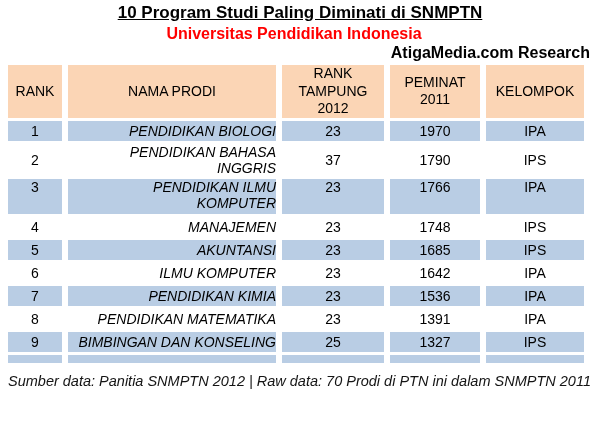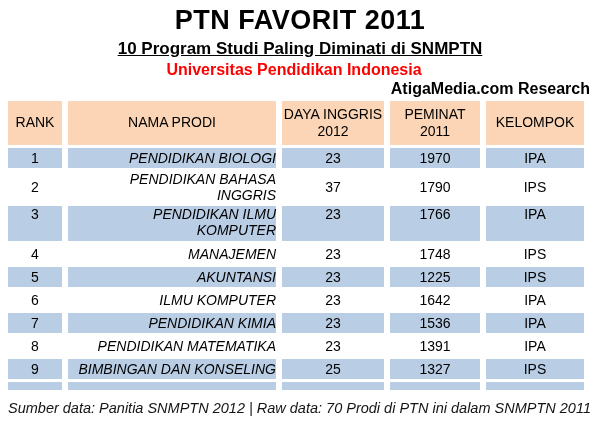--- a/index.html
+++ b/index.html
@@ -58,21 +58,20 @@
   .footer {
     margin: 5px 0 0 8px; font-style: italic;
     font-size: 14.5px; color: #141414; line-height: 1.4;
   }
 </style>
 </head>
 <body>
 
 <div class="page">
 
-  <div class="title">PTN FAVORIT 2011</div>
   <div class="subtitle">10 Program Studi Paling Diminati di SNMPTN</div>
   <div class="university">Universitas Pendidikan Indonesia</div>
   <div class="credit">AtigaMedia.com Research</div>
 
   <table class="favorit">
     <colgroup>
       <col class="c-rank">
         <col class="c-prodi">
         <col class="c-daya">
         <col class="c-peminat">
@@ -82,21 +81,21 @@
       <tr>
         <th>
           <span class="l1">RANK</span>
 
         </th>
         <th>
           <span class="l1">NAMA PRODI</span>
 
         </th>
         <th>
-          <span class="l1">DAYA INGGRIS</span>
+          <span class="l1">RANK TAMPUNG</span>
           <span class="l2">2012</span>
         </th>
         <th>
           <span class="l1">PEMINAT</span>
           <span class="l2">2011</span>
         </th>
         <th>
           <span class="l1">KELOMPOK</span>
 
         </th>
@@ -128,21 +127,21 @@
         <td>4</td>
         <td class="prodi">MANAJEMEN</td>
         <td>23</td>
         <td>1748</td>
         <td>IPS</td>
       </tr>
       <tr class="band">
         <td>5</td>
         <td class="prodi">AKUNTANSI</td>
         <td>23</td>
-        <td>1225</td>
+        <td>1685</td>
         <td>IPS</td>
       </tr>
       <tr>
         <td>6</td>
         <td class="prodi">ILMU KOMPUTER</td>
         <td>23</td>
         <td>1642</td>
         <td>IPA</td>
       </tr>
       <tr class="band">

